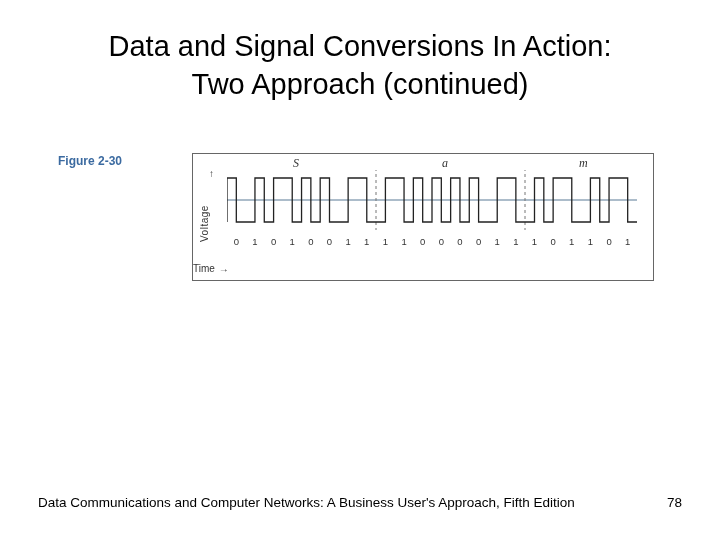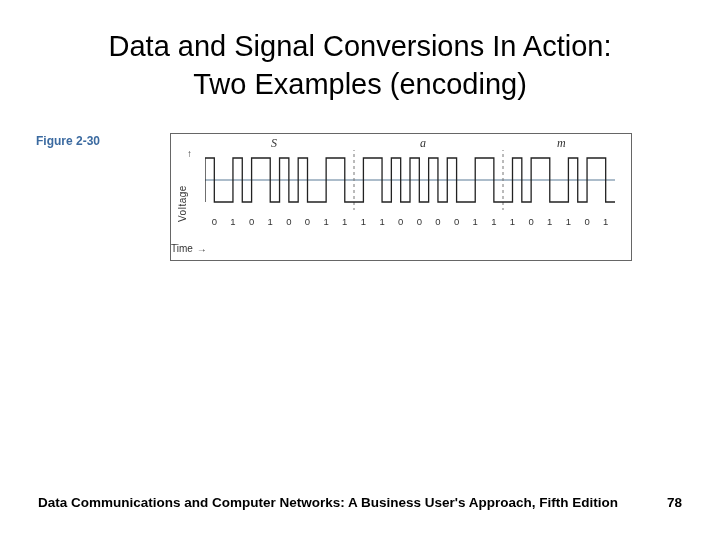--- a/index.html
+++ b/index.html
@@ -16,22 +16,22 @@
   .title {
     text-align: center;
     font-size: 29px;
     line-height: 1.3;
     padding: 28px 60px 0 60px;
     font-weight: 400;
   }
   .content {
     display: flex;
     align-items: flex-start;
-    margin-top: 30px;
-    padding-left: 36px;
+    margin-top: 50px;
+    padding-left: 58px;
     padding-right: 40px;
   }
   .fig-label {
     color: #3b6aa0;
     font-size: 12px;
     font-weight: 600;
     margin-bottom: 4px;
   }
   .caption {
     font-size: 12.5px;
@@ -120,29 +120,28 @@
   .xlabel .arr { margin-left: 4px; }
   .footer {
     position: absolute;
     bottom: 30px;
     left: 38px;
     right: 38px;
     display: flex;
     justify-content: space-between;
     font-size: 13.5px;
     color: #000;
-    font-weight: bold;
   }
 </style>
 </head>
 <body>
 
 <div class="title">
   <span>Data and Signal Conversions In Action:</span><br>
-  <span>Two Examples (encoding)</span>
+  <span>Two Approach (continued)</span>
 </div>
 
 <div class="content">
   <div class="caption">
     <div class="fig-label">Figure 2-30</div>
   </div>
 
   <div class="diagram-box">
     <div class="ylabel-wrap">
       <div class="ylabel">Voltage</div>

